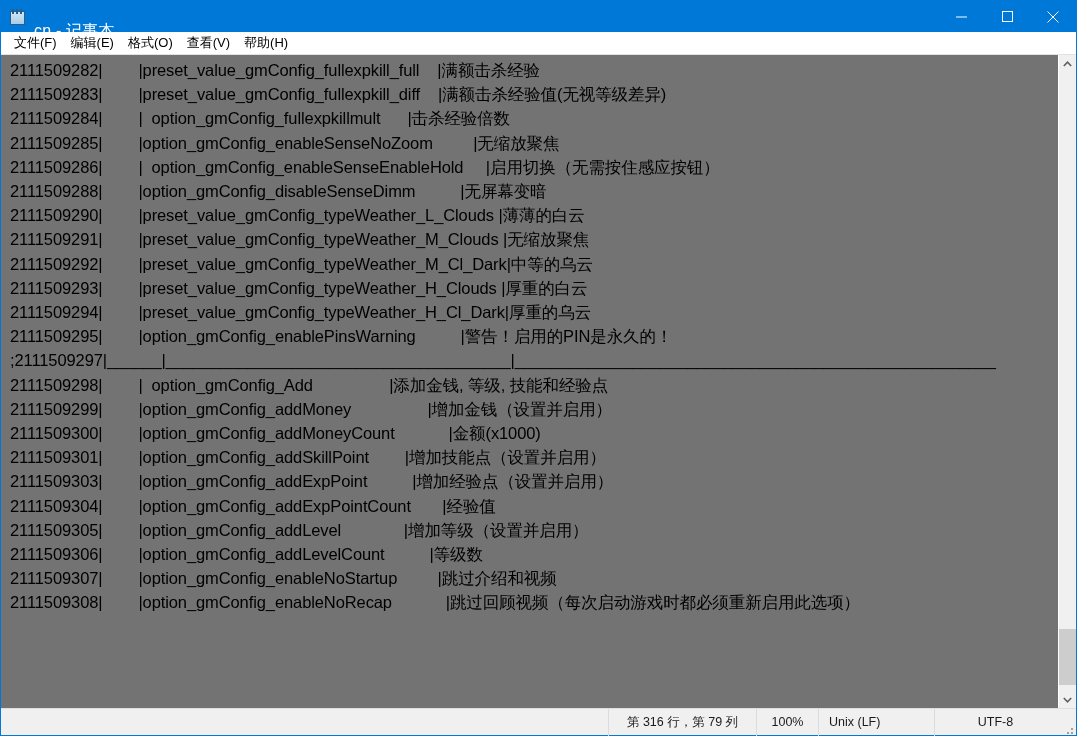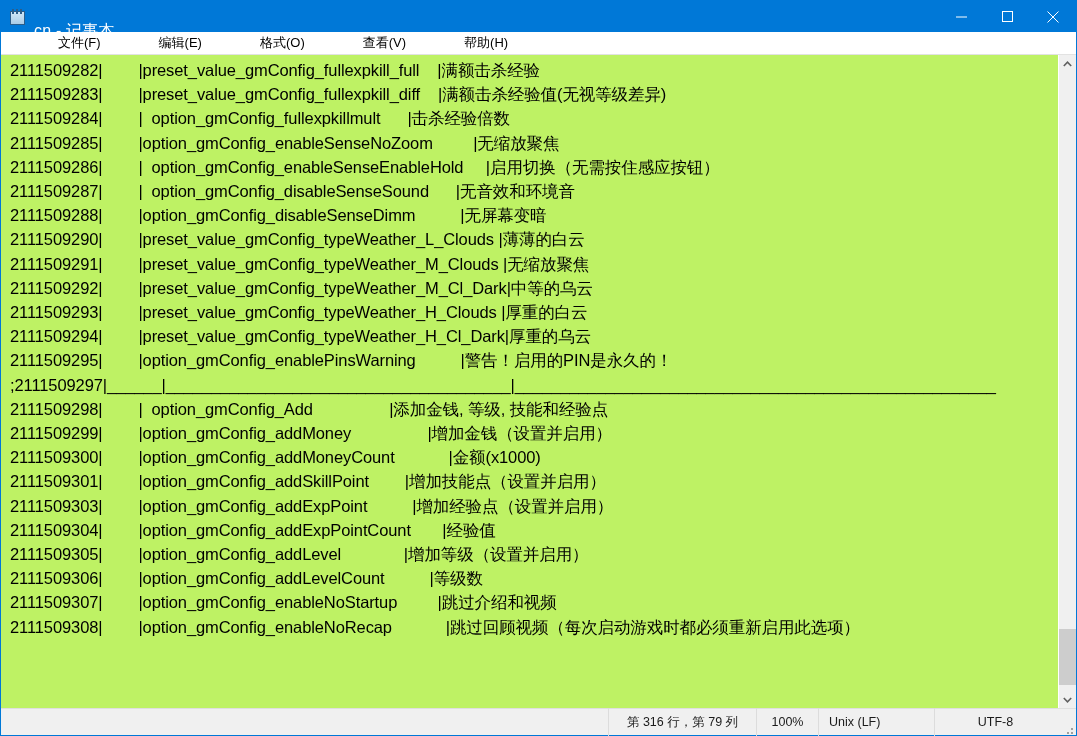--- a/index.html
+++ b/index.html
@@ -91,29 +91,28 @@
     display: flex;
     align-items: center;
     padding-left: 6px;
     user-select: none;
   }
   .menu-item {
     font-size: 13px;
     color: #000000;
     padding: 2px 7px 3px 7px;
     white-space: nowrap;
-    margin-left: 44px;
   }
 
   
   .editor-wrap {
     flex: 1 1 auto;
     display: flex;
     min-height: 0;
-    background: #bef264;
+    background: #737373;
     position: relative;
     border-top: 1px solid #e2e2e2;
   }
   .text-area {
     flex: 1 1 auto;
     overflow: hidden;
     padding: 3px 0 0 9px;
     box-sizing: border-box;
   }
   .line {
@@ -230,21 +229,20 @@
     <div class="menu-item">帮助(H)</div>
   </div>
 
   <div class="editor-wrap">
     <div class="text-area" id="text-area">
         <div class="line"><span class="num">2111509282|</span><span class="mid">        |preset_value_gmConfig_fullexpkill_full</span><span class="cn">    |满额击杀经验</span></div>
         <div class="line"><span class="num">2111509283|</span><span class="mid">        |preset_value_gmConfig_fullexpkill_diff</span><span class="cn">    |满额击杀经验值(无视等级差异)</span></div>
         <div class="line"><span class="num">2111509284|</span><span class="mid">        |  option_gmConfig_fullexpkillmult</span><span class="cn">      |击杀经验倍数</span></div>
         <div class="line"><span class="num">2111509285|</span><span class="mid">        |option_gmConfig_enableSenseNoZoom</span><span class="cn">         |无缩放聚焦</span></div>
         <div class="line"><span class="num">2111509286|</span><span class="mid">        |  option_gmConfig_enableSenseEnableHold</span><span class="cn">     |启用切换（无需按住感应按钮）</span></div>
-        <div class="line"><span class="num">2111509287|</span><span class="mid">        |  option_gmConfig_disableSenseSound</span><span class="cn">      |无音效和环境音</span></div>
         <div class="line"><span class="num">2111509288|</span><span class="mid">        |option_gmConfig_disableSenseDimm</span><span class="cn">          |无屏幕变暗</span></div>
         <div class="line"><span class="num">2111509290|</span><span class="mid">        |preset_value_gmConfig_typeWeather_L_Clouds</span><span class="cn"> |薄薄的白云</span></div>
         <div class="line"><span class="num">2111509291|</span><span class="mid">        |preset_value_gmConfig_typeWeather_M_Clouds</span><span class="cn"> |无缩放聚焦</span></div>
         <div class="line"><span class="num">2111509292|</span><span class="mid">        |preset_value_gmConfig_typeWeather_M_Cl_Dark</span><span class="cn">|中等的乌云</span></div>
         <div class="line"><span class="num">2111509293|</span><span class="mid">        |preset_value_gmConfig_typeWeather_H_Clouds</span><span class="cn"> |厚重的白云</span></div>
         <div class="line"><span class="num">2111509294|</span><span class="mid">        |preset_value_gmConfig_typeWeather_H_Cl_Dark</span><span class="cn">|厚重的乌云</span></div>
         <div class="line"><span class="num">2111509295|</span><span class="mid">        |option_gmConfig_enablePinsWarning</span><span class="cn">          |警告！启用的PIN是永久的！</span></div>
         <div class="line"><span class="num">;2111509297|</span><span class="mid">______|______________________________________</span><span class="cn">|_____________________________________________________</span></div>
         <div class="line"><span class="num">2111509298|</span><span class="mid">        |  option_gmConfig_Add</span><span class="cn">                 |添加金钱, 等级, 技能和经验点</span></div>
         <div class="line"><span class="num">2111509299|</span><span class="mid">        |option_gmConfig_addMoney</span><span class="cn">                 |增加金钱（设置并启用）</span></div>

